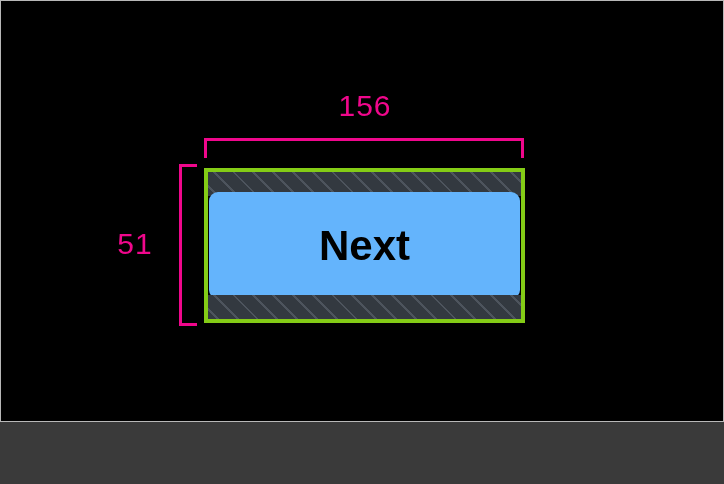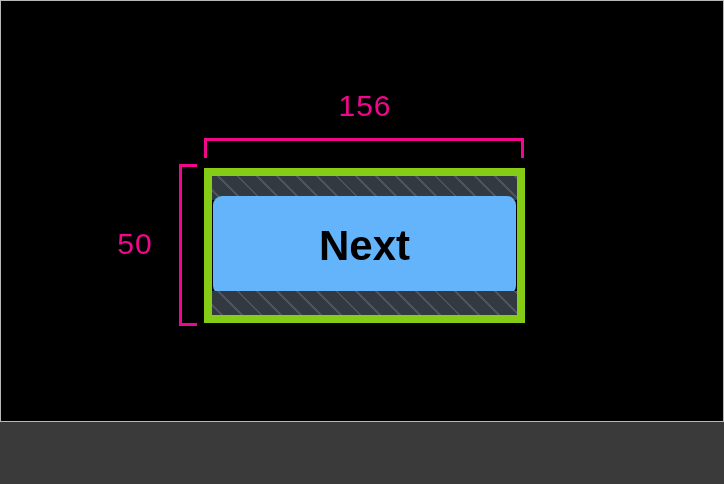--- a/index.html
+++ b/index.html
@@ -75,21 +75,21 @@
     box-sizing: border-box;
   }
 
   
   #element-box {
     position: absolute;
     left: 203px;
     top: 167px;
     width: 321px;
     height: 155px;
-    border: 8px solid #84cc16;
+    border: 4px solid #84cc16;
     box-sizing: border-box;
     background: #000;
   }
 
   
   .hatch-strip {
     position: absolute;
     left: 0;
     width: 100%;
     height: 24px;
@@ -128,21 +128,21 @@
 </style>
 </head>
 <body>
 
 <div id="screen">
 
   <div id="width-label">156</div>
 
   <div id="width-bracket"></div>
 
-  <div id="height-label">50</div>
+  <div id="height-label">51</div>
 
   <div id="height-bracket"></div>
 
   <div id="element-box">
 
     <div id="hatch-top" class="hatch-strip"></div>
 
     <div id="next-button">Next</div>
 
     <div id="hatch-bottom" class="hatch-strip"></div>

